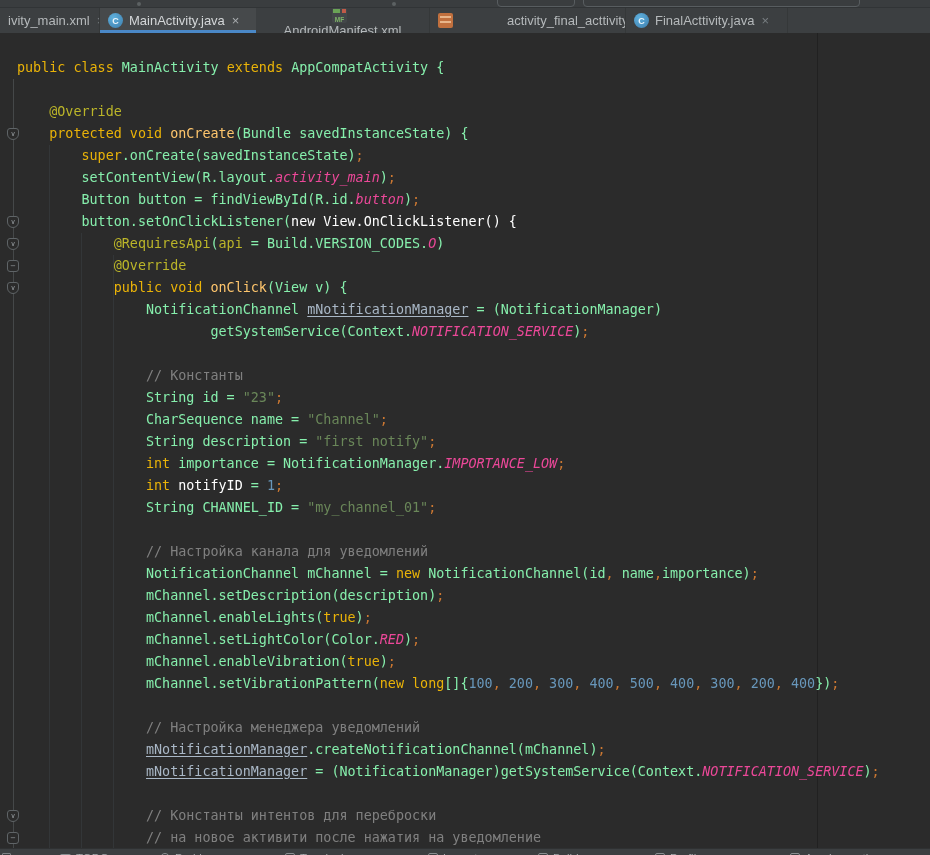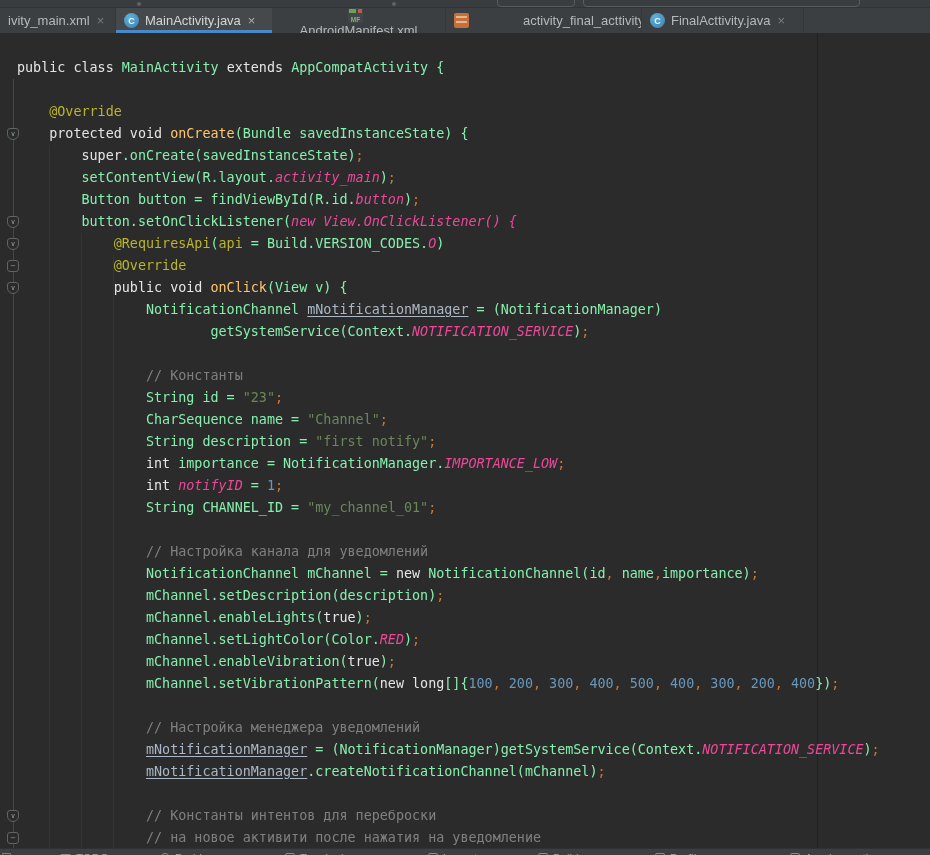--- a/index.html
+++ b/index.html
@@ -44,30 +44,30 @@
             background:#2b2b2b; overflow:hidden; }
   .fold-line { position:absolute; left:13px; top:46px; width:1px; height:769px; background:#454849; }
   .indent-guide { position:absolute; width:1px; background:#333638; }
   .margin-guide { position:absolute; left:817px; top:0; width:1px; height:815px; background:#212121; }
 
   .code { position:absolute; left:17px; top:24px; right:0;
           font-family:"DejaVu Sans Mono","Liberation Mono",monospace;
           font-size:13.4px; color:#a9b7c6; }
   .code-line { height:22px; line-height:22px; white-space:pre; }
 
-  .tk-kw    { color:#e5e5e5; }
+  .tk-kw    { color:#eab308; }
   .tk-def   { color:#86efac; }
   .tk-meth  { color:#ffc66d; }
   .tk-ann   { color:#bbb529; }
   .tk-str   { color:#6a8759; }
   .tk-num   { color:#6897bb; }
   .tk-com   { color:#808080; }
   .tk-field { color:#ec4899; font-style:italic; }
   .tk-punc  { color:#cc7832; }
-  .tk-dim   { color:#ec4899;font-style:italic; }
+  .tk-dim   { color:#ffffff; }
   .tk-uvar  { color:#a9b7c6; text-decoration:underline; text-underline-offset:2px; }
 
   .fold-marker { position:absolute; left:7px; width:12px; height:12px;
                  border:1px solid #5f6467; background:#2b2b2b; color:#9aa0a4;
                  display:flex; align-items:center; justify-content:center;
                  font-size:7px; line-height:7px; cursor:pointer;
                  font-family:"DejaVu Sans","Liberation Sans",sans-serif; }
   .fold-marker.shield { border-radius:3px 3px 6px 6px; }
   .fold-marker.square { border-radius:3px; }
 
@@ -99,21 +99,21 @@
       
       
       
       
     </div>
     <span class="tw-dot" style="left:137px; top:2px; background:#5c6163;"></span>
     <span class="tw-dot" style="left:392px; top:2px; background:#5c6163;"></span>
   </div>
 
   <div class="tabbar">
-      <div class="tab" style="width: 116px;">
+      <div class="tab" style="width: 100px;">
         <span>ivity_main.xml</span>
         <span class="close">×</span>
       </div>
       <div class="tab active" style="width: 156px;">
         <span class="ticon icon-class">C</span>
         <span>MainActivity.java</span>
         <span class="close">×</span>
       </div>
       <div class="tab" style="width: 174px; flex-direction: column;">
         <span class="ticon icon-manifest">
@@ -170,22 +170,22 @@
         <div class="code-line"></div>
         <div class="code-line"><span class="tk-com">                // Настройка канала для уведомлений</span></div>
         <div class="code-line"><span class="tk-def">                NotificationChannel mChannel = </span><span class="tk-kw">new </span><span class="tk-def">NotificationChannel(id</span><span class="tk-punc">,</span><span class="tk-def"> name</span><span class="tk-punc">,</span><span class="tk-def">importance)</span><span class="tk-punc">;</span></div>
         <div class="code-line"><span class="tk-def">                mChannel.setDescription(description)</span><span class="tk-punc">;</span></div>
         <div class="code-line"><span class="tk-def">                mChannel.enableLights(</span><span class="tk-kw">true</span><span class="tk-def">)</span><span class="tk-punc">;</span></div>
         <div class="code-line"><span class="tk-def">                mChannel.setLightColor(Color.</span><span class="tk-field">RED</span><span class="tk-def">)</span><span class="tk-punc">;</span></div>
         <div class="code-line"><span class="tk-def">                mChannel.enableVibration(</span><span class="tk-kw">true</span><span class="tk-def">)</span><span class="tk-punc">;</span></div>
         <div class="code-line"><span class="tk-def">                mChannel.setVibrationPattern(</span><span class="tk-kw">new long</span><span class="tk-def">[]{</span><span class="tk-num">100</span><span class="tk-punc">,</span><span class="tk-def"> </span><span class="tk-num">200</span><span class="tk-punc">,</span><span class="tk-def"> </span><span class="tk-num">300</span><span class="tk-punc">,</span><span class="tk-def"> </span><span class="tk-num">400</span><span class="tk-punc">,</span><span class="tk-def"> </span><span class="tk-num">500</span><span class="tk-punc">,</span><span class="tk-def"> </span><span class="tk-num">400</span><span class="tk-punc">,</span><span class="tk-def"> </span><span class="tk-num">300</span><span class="tk-punc">,</span><span class="tk-def"> </span><span class="tk-num">200</span><span class="tk-punc">,</span><span class="tk-def"> </span><span class="tk-num">400</span><span class="tk-def">})</span><span class="tk-punc">;</span></div>
         <div class="code-line"></div>
         <div class="code-line"><span class="tk-com">                // Настройка менеджера уведомлений</span></div>
+        <div class="code-line"><span class="tk-def">                </span><span class="tk-uvar">mNotificationManager</span><span class="tk-def">.createNotificationChannel(mChannel)</span><span class="tk-punc">;</span></div>
         <div class="code-line"><span class="tk-def">                </span><span class="tk-uvar">mNotificationManager</span><span class="tk-def"> = (NotificationManager)getSystemService(Context.</span><span class="tk-field">NOTIFICATION_SERVICE</span><span class="tk-def">)</span><span class="tk-punc">;</span></div>
-        <div class="code-line"><span class="tk-def">                </span><span class="tk-uvar">mNotificationManager</span><span class="tk-def">.createNotificationChannel(mChannel)</span><span class="tk-punc">;</span></div>
         <div class="code-line"></div>
         <div class="code-line"><span class="tk-com">                // Константы интентов для переброски</span></div>
         <div class="code-line"><span class="tk-com">                // на новое активити после нажатия на уведомление</span></div>
       </div>
     <div id="markers">
         <span class="fold-marker shield" style="top: 95px;">∨</span>
         <span class="fold-marker shield" style="top: 183px;">∨</span>
         <span class="fold-marker shield" style="top: 205px;">∨</span>
         <span class="fold-marker square" style="top: 227px;">−</span>
         <span class="fold-marker shield" style="top: 249px;">∨</span>

